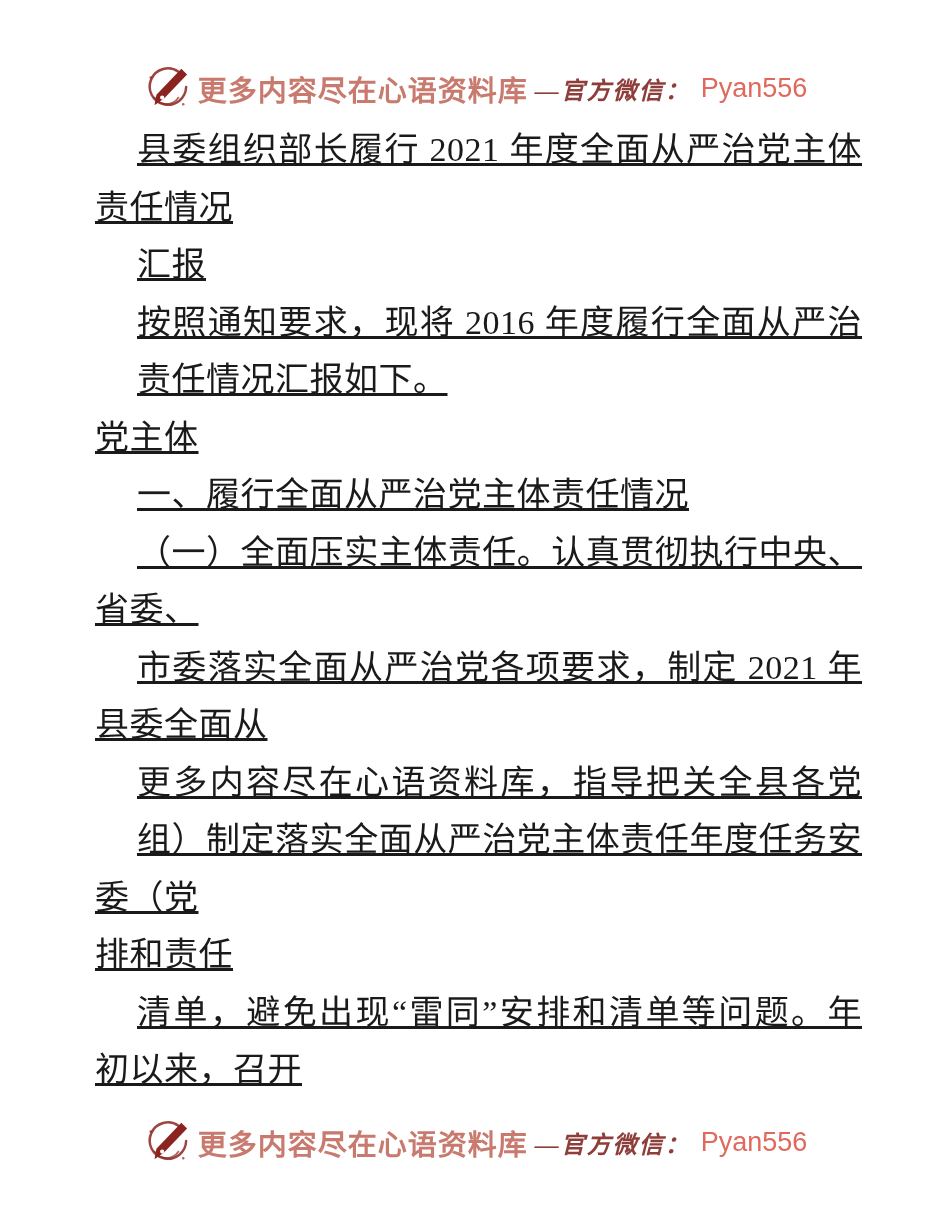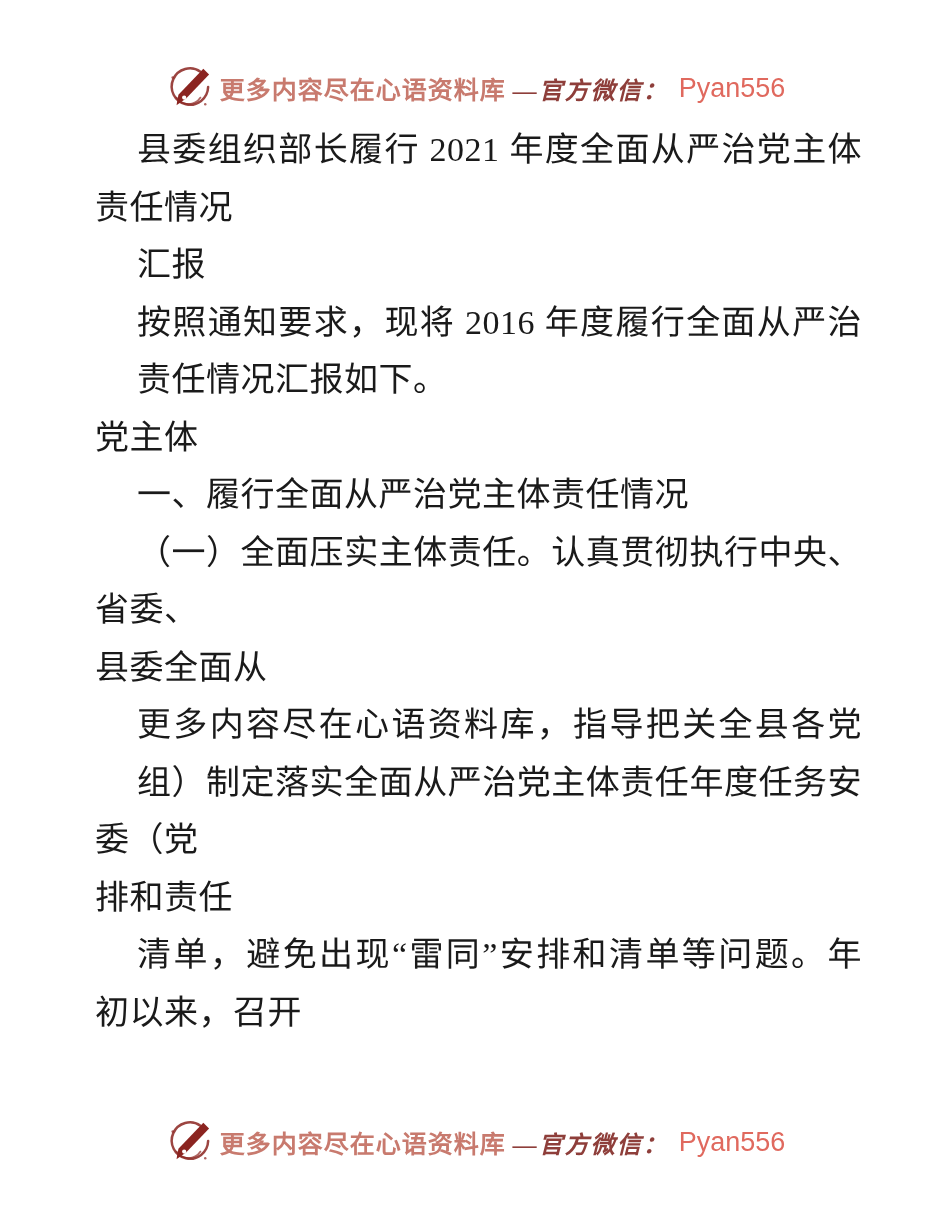--- a/index.html
+++ b/index.html
@@ -33,21 +33,21 @@
   }
   .wm-header { top: 62px; }
   .wm-footer { top: 1116px; }
   .wm-logo {
     width: 46px;
     height: 46px;
     flex: 0 0 auto;
     margin-right: 2px;
   }
   .wm-brand {
-    font-size: 25px;
+    font-size: 29px;
     font-weight: bold;
     letter-spacing: 1px;
     color: var(--brand-color, #c87a6e);
     white-space: nowrap;
   }
   .wm-wechat {
     font-size: 24px;
     font-weight: bold;
     font-style: italic;
     letter-spacing: 2px;
@@ -61,20 +61,21 @@
     white-space: nowrap;
     margin-left: 3px;
   }
   
   .doc {
     position: absolute;
     top: 121px;
     left: 95px;
     right: 88px;
     color: var(--text-color, #1a1a1a);
+    text-decoration: underline;
   }
   .line {
     margin: 0;
     font-size: 34px;
     line-height: 57.5px;
     height: 57.5px;
     white-space: nowrap;
     text-align: justify;
     letter-spacing: 0.5px;
   }
@@ -108,20 +109,21 @@
   <div class="doc">
       <p class="line indent full">县委组织部长履行 2021 年度全面从严治党主体</p>
       <p class="line">责任情况</p>
       <p class="line indent">汇报</p>
       <p class="line indent full">按照通知要求，现将 2016 年度履行全面从严治</p>
       <p class="line indent">责任情况汇报如下。</p>
       <p class="line">党主体</p>
       <p class="line indent">一、履行全面从严治党主体责任情况</p>
       <p class="line indent full">（一）全面压实主体责任。认真贯彻执行中央、</p>
       <p class="line">省委、</p>
+      <p class="line indent full">市委落实全面从严治党各项要求，制定 2021 年</p>
       <p class="line">县委全面从</p>
       <p class="line indent full">更多内容尽在心语资料库，指导把关全县各党</p>
       <p class="line indent full">组）制定落实全面从严治党主体责任年度任务安</p>
       <p class="line">委（党</p>
       <p class="line">排和责任</p>
       <p class="line indent full">清单，避免出现“雷同”安排和清单等问题。年</p>
       <p class="line">初以来，召开</p>
     </div>
 
   <div class="watermark wm-footer">

